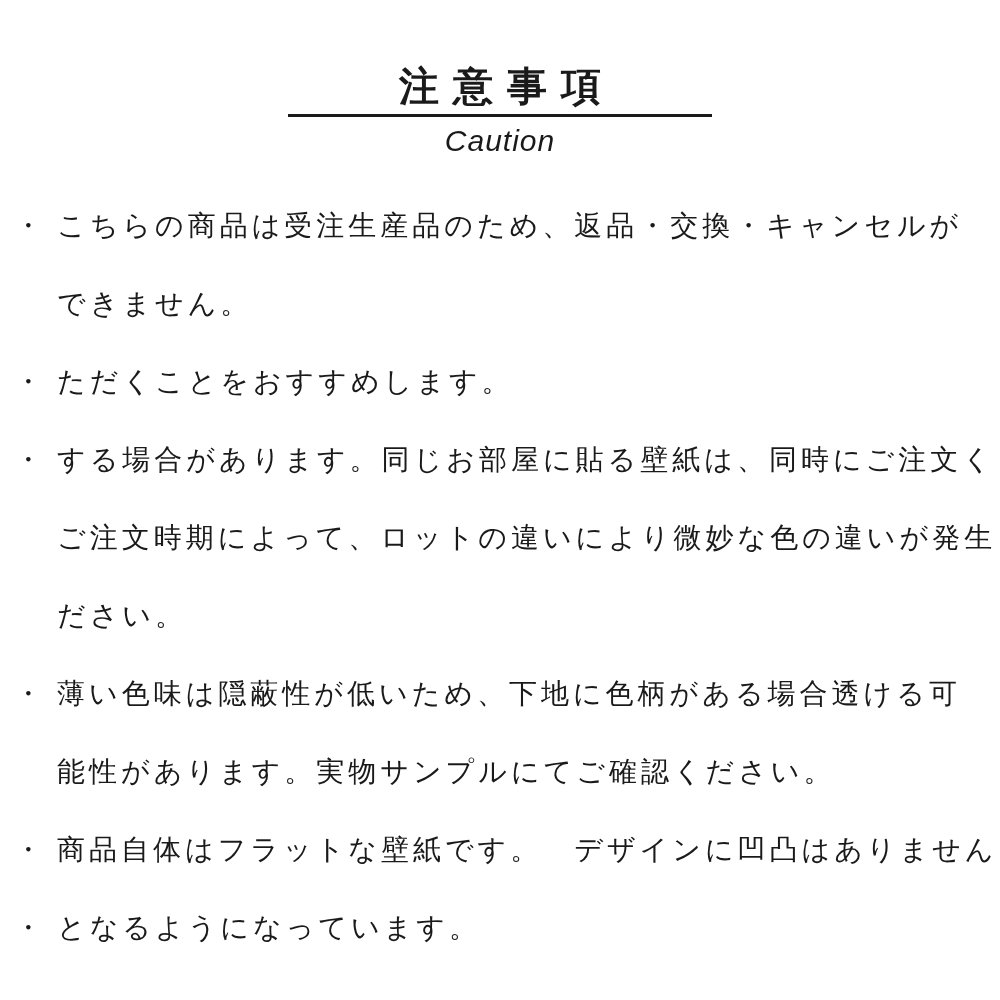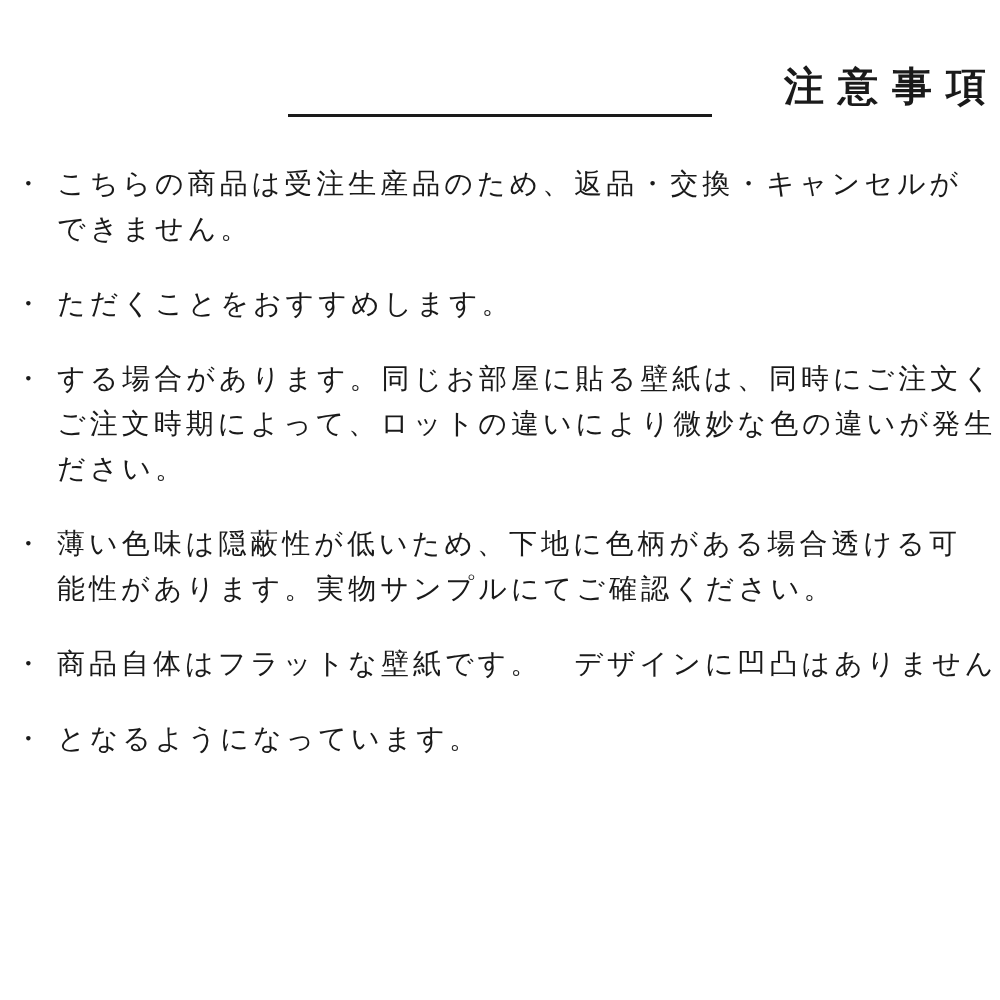--- a/index.html
+++ b/index.html
@@ -5,21 +5,21 @@
   * { margin: 0; padding: 0; box-sizing: border-box; }
   html, body { width: 1000px; height: 1000px; }
   body {
     background: #ffffff;
     color: #1a1a1a;
     font-family: "Liberation Sans", "DejaVu Sans", sans-serif;
     overflow: hidden;
   }
   .page { width: 1000px; height: 1000px; position: relative; }
 
-  .header { text-align: right; padding-top: 66px; }
+  .header { text-align: center; padding-top: 66px; }
   .title {
     font-size: 40px;
     font-weight: bold;
     letter-spacing: 14px;
     text-indent: 14px;
     line-height: 40px;
     white-space: nowrap;
   }
   .divider {
     width: 424px;
@@ -53,29 +53,31 @@
     width: 28px;
     font-size: 28px;
     line-height: 45px;
     text-align: center;
   }
   .line {
     font-size: 28px;
     line-height: 45px;
     letter-spacing: 4px;
     white-space: nowrap;
+    margin-top: 33px;
   }
 </style>
 </head>
 <body style="background: rgb(255, 255, 255); color: rgb(26, 26, 26);">
 
 <div class="page">
   <div class="header">
     <h1 class="title">注意事項</h1>
     <hr class="divider" style="border-top-color: rgb(26, 26, 26);">
+    <div class="subtitle">Caution</div>
   </div>
 
   <ul class="list">
       <li class="item">
     <span class="bullet">・</span>
     <div>
           <div class="line">こちらの商品は受注生産品のため、返品・交換・キャンセルが</div>
           <div class="line">できません。</div>
         </div>
   </li>

